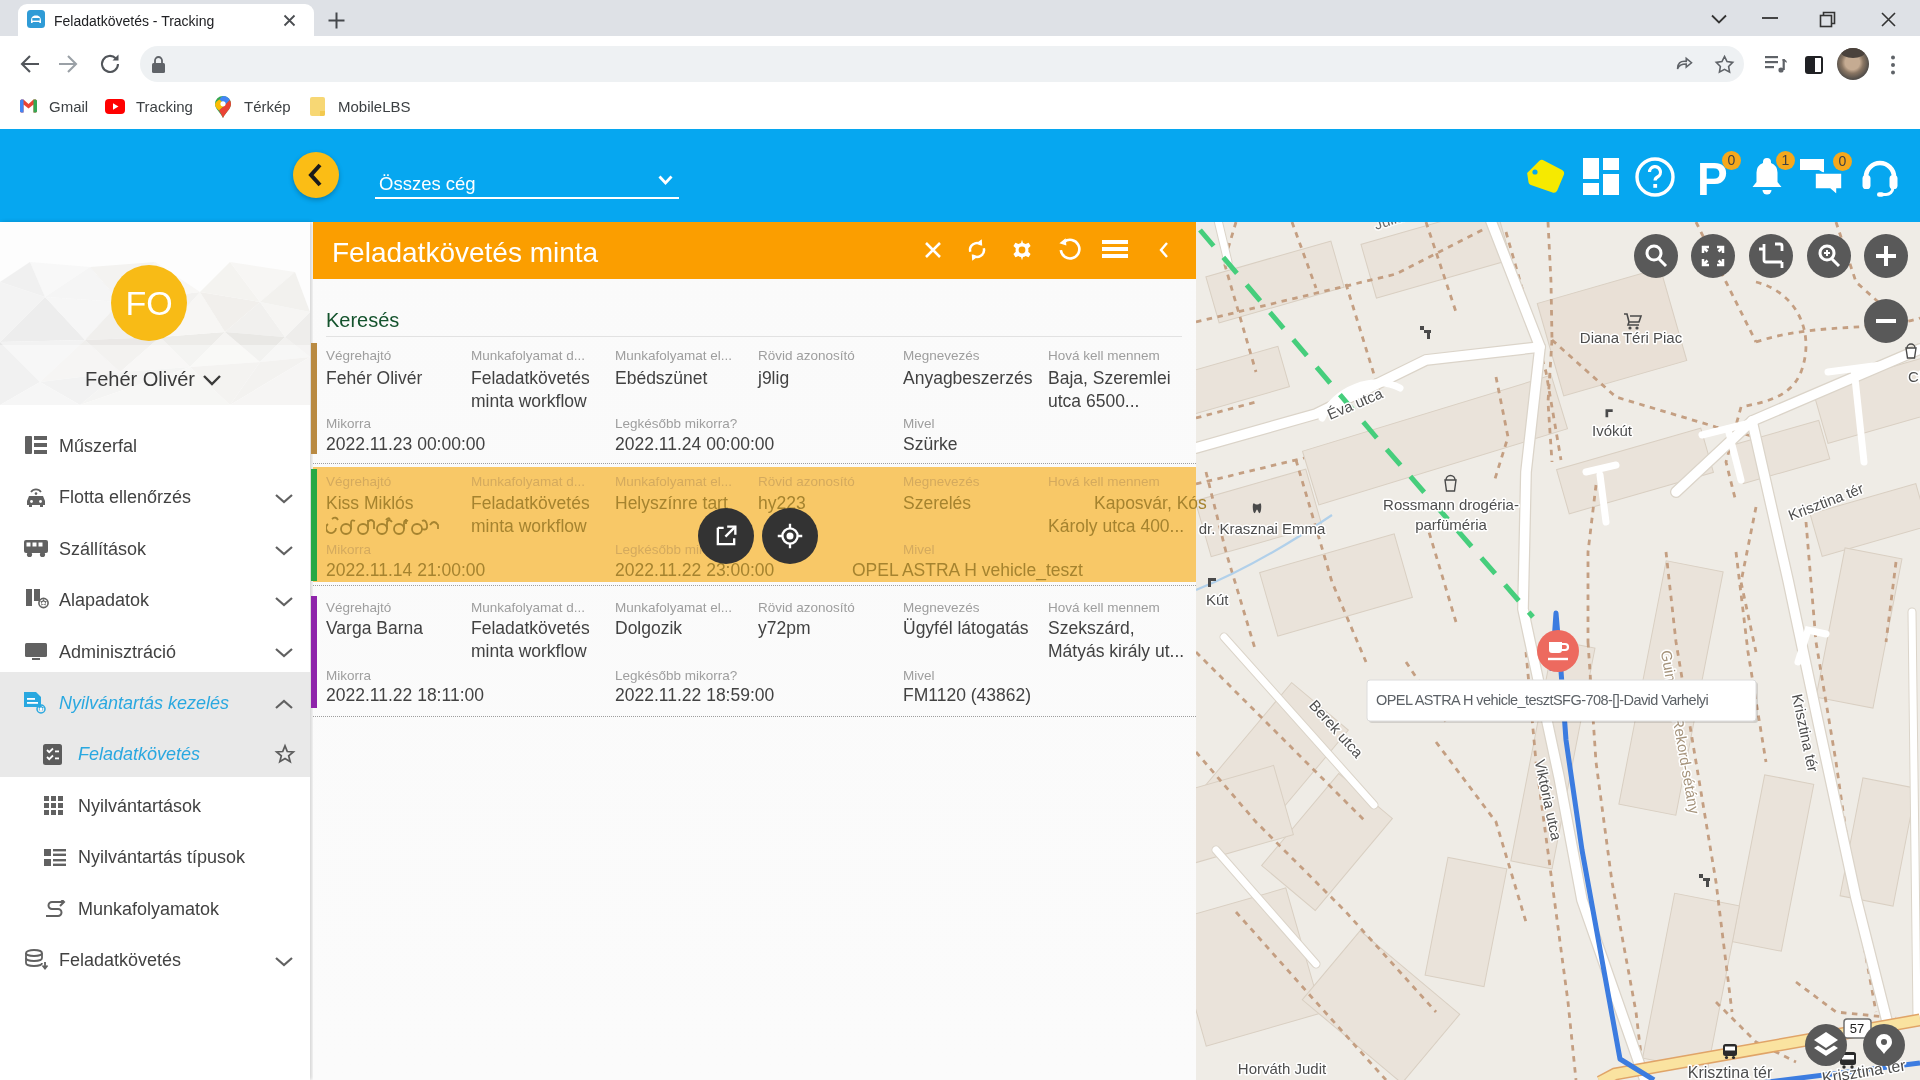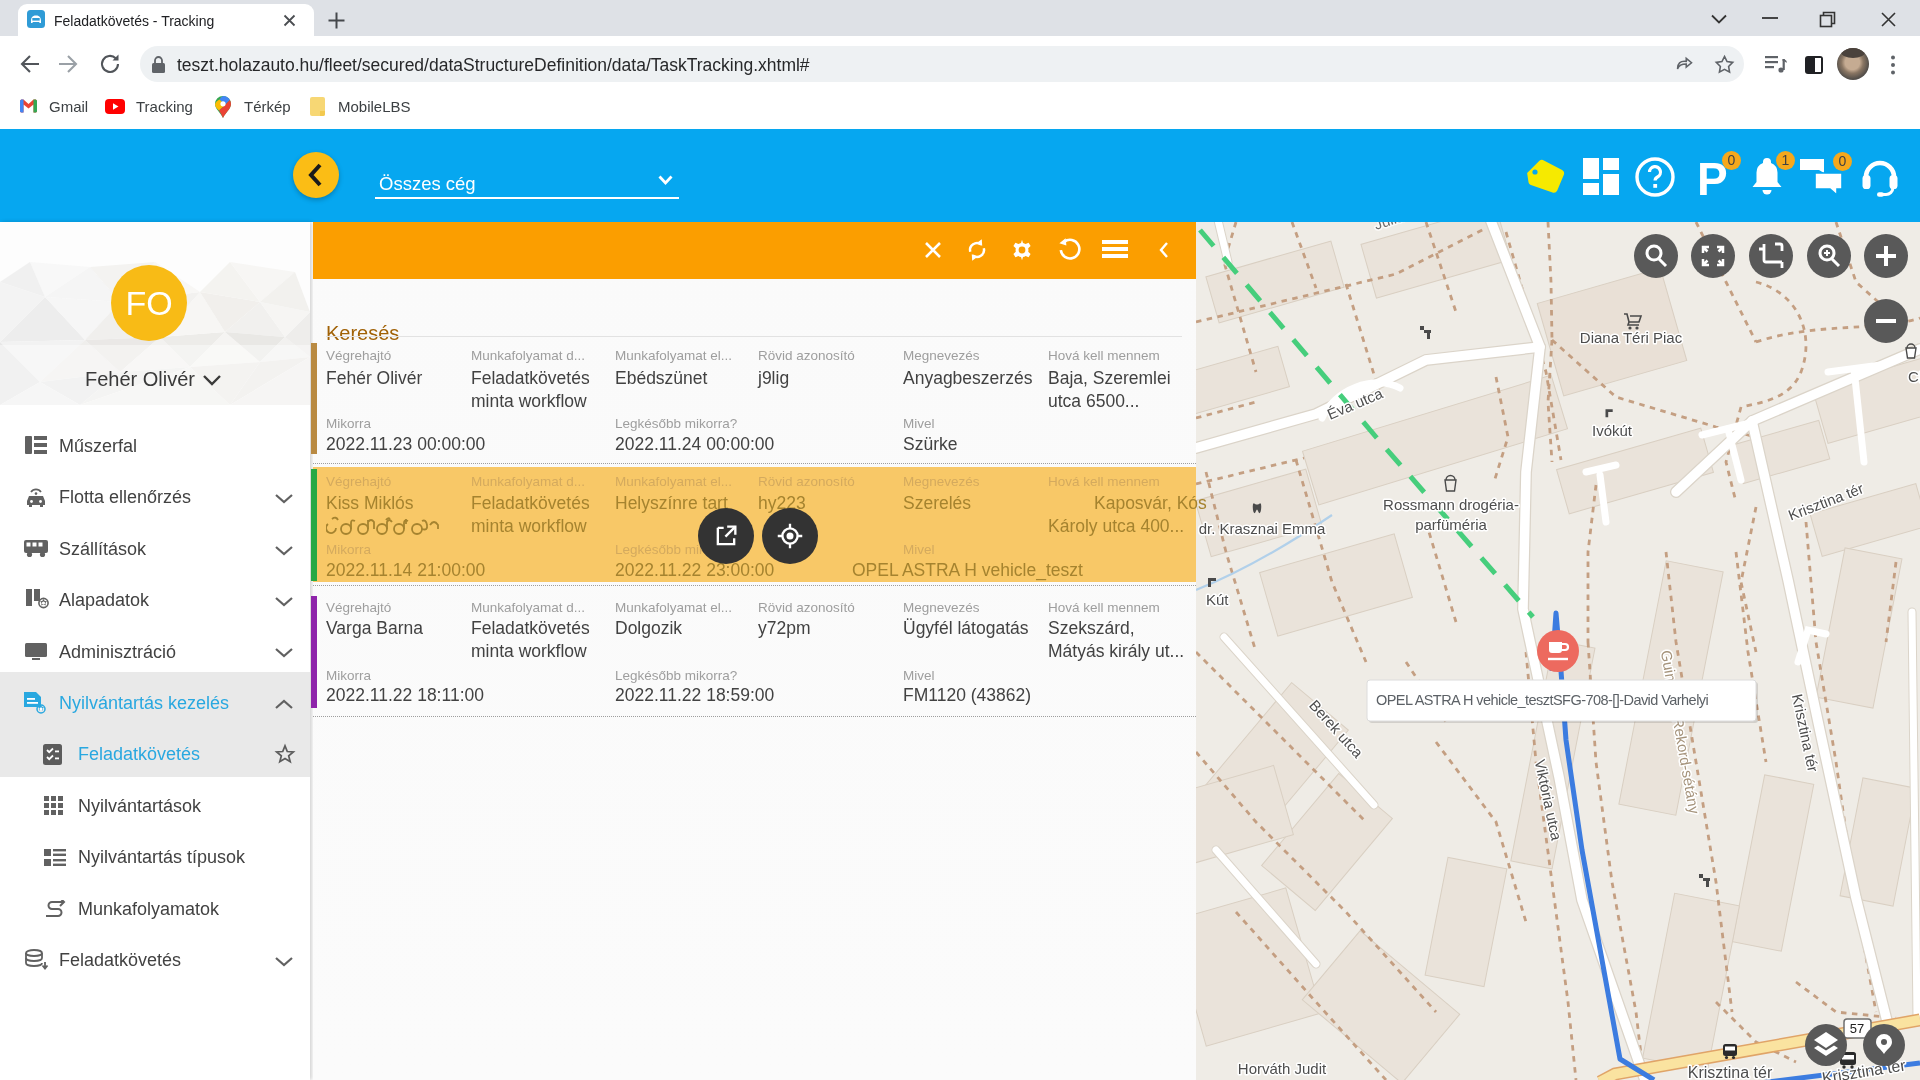--- a/index.html
+++ b/index.html
@@ -18,28 +18,28 @@
   
   #appbar { left:0; top:129px; width:1920px; height:93px; background:#06a7f0; }
   #backbtn { left:293px; top:152px; width:46px; height:46px; border-radius:50%; background:#fbbd15; box-shadow:0 2px 5px rgba(0,0,0,.25); }
   #osszes { left:379px; top:173px; font-size:18.5px; color:#fff; }
   #selline { left:375px; top:197px; width:304px; height:2px; background:#fff; }
   
   #sidebar { left:0; top:222px; width:310px; height:858px; background:#fff; box-shadow:2px 0 4px rgba(0,0,0,.18); }
   #avatar { left:111px; top:265px; width:76px; height:76px; border-radius:50%; background:#f8bb16; color:#fff; font-size:34px; text-align:center; line-height:76px; }
   #uname { left:0px; top:368px; width:280px; text-align:center; font-size:20px; color:#3a3a3a; }
   .activegray { left:0; top:672px; width:310px; height:105px; background:#e9e9e9; }
-  .blue { color:#29a8e0 !important; }
+  .blue { color:#29a8e0 !important;font-style:italic; }
   .mtext2 { font-size:18px; color:#424242; white-space:nowrap; }
   .badge { width:19px; height:19px; border-radius:50%; background:#f5a81c; color:#414141; font-size:14px; text-align:center; line-height:19px; }
   
   #panel { left:313px; top:222px; width:883px; height:858px; background:linear-gradient(180deg,#ececec 0,#fafafa 22px,#fbfbfb 100%); }
   #phead { left:313px; top:222px; width:883px; height:57px; background:#fb9e00; }
   #ptitle { left:332px; top:237px; font-size:28px; color:#fff; }
-  #keres { left:326px; top:309px; font-size:20px; color:#a16207;margin-top:13px; }
+  #keres { left:326px; top:309px; font-size:20px; color:#14532d; }
   #kline { left:326px; top:336px; width:856px; height:1px; background:#e2e2e2; }
   .rowline { left:313px; width:883px; border-top:1px dotted #9e9e9e; height:0; }
   .stripe { left:311px; width:6px; }
   .lab { position:absolute; font-size:13.5px; color:#9e9e9e; white-space:nowrap; }
   .val { position:absolute; font-size:17.5px; color:#424242; white-space:nowrap; }
   .lab2 { color:#d4aa5e; }
   .val2 { color:#a5832f; }
   #row2bg { left:313px; top:467px; width:883px; height:115px; background:#f8c867; }
   .cbtn { width:56px; height:56px; border-radius:50%; background:#333; top:508px; }
   
@@ -258,21 +258,20 @@
         <circle cx="688" cy="820" r="3" fill="#595959"></circle>
       </g>
     </g>
   </svg>
 
   <div id="tabstrip" class="abs"></div>
   <div id="tab" class="abs"></div>
   <div id="tabtitle" class="abs nowrap">Feladatkövetés - Tracking</div>
   <div id="toolbar" class="abs"></div>
   <div id="urlpill" class="abs"></div>
-  <div id="urltext" class="abs nowrap">teszt.holazauto.hu/fleet/secured/dataStructureDefinition/data/TaskTracking.xhtml#</div>
   <div id="bookmarks" class="abs"></div>
 
   <svg class="abs" style="left:27px; top:10px" width="18" height="18" viewBox="0 0 18 18">
       <rect width="18" height="18" rx="3.5" fill="#2f9bd6"></rect>
       <path d="M4 11 c0-3 1-5.5 5-5.5 s5 2.5 5 5.5 v2 h-1.6 v-1 H5.6 v1 H4z" fill="#fff"></path>
       <rect x="5.3" y="8" width="7.4" height="2.6" fill="#2f9bd6"></rect>
     </svg>
   <svg class="abs" style="left:282px; top:13px" width="15" height="15" viewBox="0 0 15 15">
       <path d="M2.5 2.5 L12.5 12.5 M12.5 2.5 L2.5 12.5" stroke="#4b4e52" stroke-width="1.8"></path>
     </svg>
@@ -584,20 +583,21 @@
     </svg>
   <svg class="abs" style="left:272px; top:643px" width="24" height="18" viewBox="0 0 24 18">
       <path d="M4 6 L12 13 L20 6" stroke="#616161" stroke-width="2.2" fill="none"></path>
     </svg>
   <svg class="abs" style="left:272px; top:952px" width="24" height="18" viewBox="0 0 24 18">
       <path d="M4 6 L12 13 L20 6" stroke="#616161" stroke-width="2.2" fill="none"></path>
     </svg>
 
   <div id="panel" class="abs"></div>
   <div id="phead" class="abs"></div>
+  <div id="ptitle" class="abs nowrap">Feladatkövetés minta</div>
   <div id="keres" class="abs">Keresés</div>
   <div id="kline" class="abs"></div>
 
   <svg class="abs" style="left:921px; top:238px" width="24" height="24" viewBox="0 0 24 24">
       <path d="M5 5 L19 19 M19 5 L5 19" stroke="#fff" stroke-width="2.6"></path>
     </svg>
   <svg class="abs" style="left:965px; top:238px" width="24" height="24" viewBox="0 0 24 24">
       <path d="M5.2 13.8 a7 7 0 0 1 11 -7.3" stroke="#fff" stroke-width="2.5" fill="none"></path>
       <path d="M16.8 1.2 l0.4 6.6 -6.2 -2.4z" fill="#fff"></path>
       <path d="M18.8 10.2 a7 7 0 0 1 -11 7.3" stroke="#fff" stroke-width="2.5" fill="none"></path>

